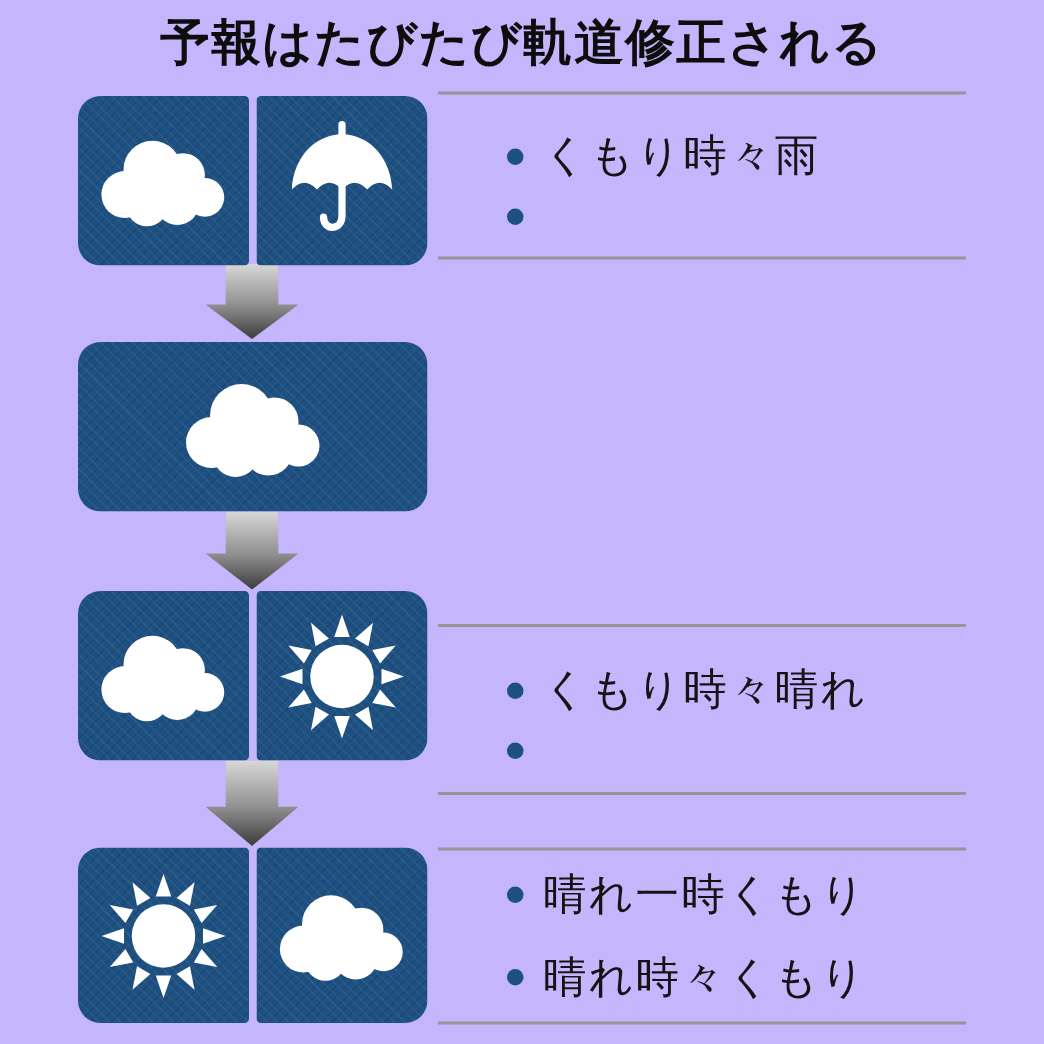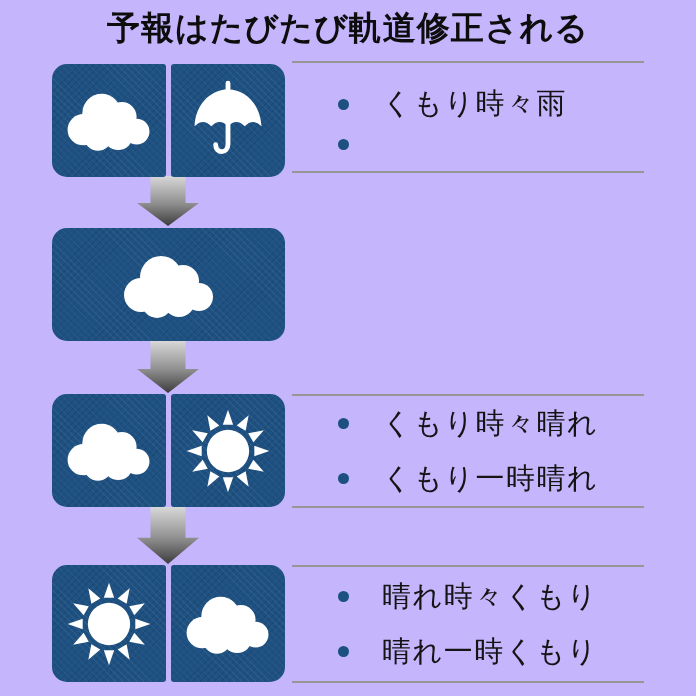--- a/index.html
+++ b/index.html
@@ -26,21 +26,21 @@
   .tile.left{border-radius:15px 3px 3px 15px;}
   .tile.right{border-radius:3px 15px 15px 3px;}
   .tile svg{display:block;}
   
   .text-section{
     position:absolute;left:292px;width:352px;z-index:1;
     border-top:2px solid #969696;border-bottom:2px solid #969696;
     display:flex;flex-direction:column;justify-content:center;gap:15px;
     box-sizing:border-box;padding-left:46px;
   }
-  .bullet-line{display:flex;align-items:center;gap:20px;}
+  .bullet-line{display:flex;align-items:center;}
   .bullet{
     width:11px;height:11px;border-radius:50%;background:#1b5080;
     flex:0 0 11px;margin-right:13px;
   }
   .bullet-text{font-size:29px;color:#141414;letter-spacing:1.5px;white-space:nowrap;}
   
   .down-arrow{position:absolute;left:137px;z-index:0;}
   .down-arrow svg{display:block;}
 </style>
 </head>
@@ -141,28 +141,27 @@
           <polygon points="50,6 44.5,22 55.5,22" transform="rotate(180 50 50)"></polygon>
           <polygon points="50,6 44.5,22 55.5,22" transform="rotate(210 50 50)"></polygon>
           <polygon points="50,6 44.5,22 55.5,22" transform="rotate(240 50 50)"></polygon>
           <polygon points="50,6 44.5,22 55.5,22" transform="rotate(270 50 50)"></polygon>
           <polygon points="50,6 44.5,22 55.5,22" transform="rotate(300 50 50)"></polygon>
           <polygon points="50,6 44.5,22 55.5,22" transform="rotate(330 50 50)"></polygon>
         </g>
       </svg>
     </div>
   </div>
-  <div class="text-section" style="top:394px;height:114px;">
+  <div class="text-section" style="top:416px;height:114px;">
     <div class="bullet-line">
       <span class="bullet"></span>
       <span class="bullet-text">くもり時々晴れ</span>
     </div>
     <div class="bullet-line">
       <span class="bullet"></span>
-      <span class="bullet-text">くもり一時晴れ</span>
     </div>
   </div>
 
   <div class="down-arrow" style="top:507px;">
     <svg width="62" height="57" viewBox="0 0 62 50" preserveAspectRatio="none">
       <polygon fill="url(#arrowGrad)" points="13.5,0 48.5,0 48.5,27 62,27 31,50 0,27 13.5,27"></polygon>
     </svg>
   </div>
 
   <div class="icon-block" style="top:565px;height:117px;">
@@ -193,21 +192,21 @@
           <circle cx="80" cy="46" r="14"></circle>
         <circle cx="60" cy="50" r="16"></circle>
           <circle cx="38" cy="52" r="15"></circle>
         <rect x="24" y="34" width="54" height="22" rx="8"></rect>
       </svg>
     </div>
   </div>
   <div class="text-section" style="top:565px;height:118px;">
     <div class="bullet-line">
       <span class="bullet"></span>
+      <span class="bullet-text">晴れ一時くもり</span>
+    </div>
+    <div class="bullet-line">
+      <span class="bullet"></span>
       <span class="bullet-text">晴れ時々くもり</span>
     </div>
-    <div class="bullet-line">
-      <span class="bullet"></span>
-      <span class="bullet-text">晴れ一時くもり</span>
-    </div>
   </div>
 
 </div>
 
 </body></html>

